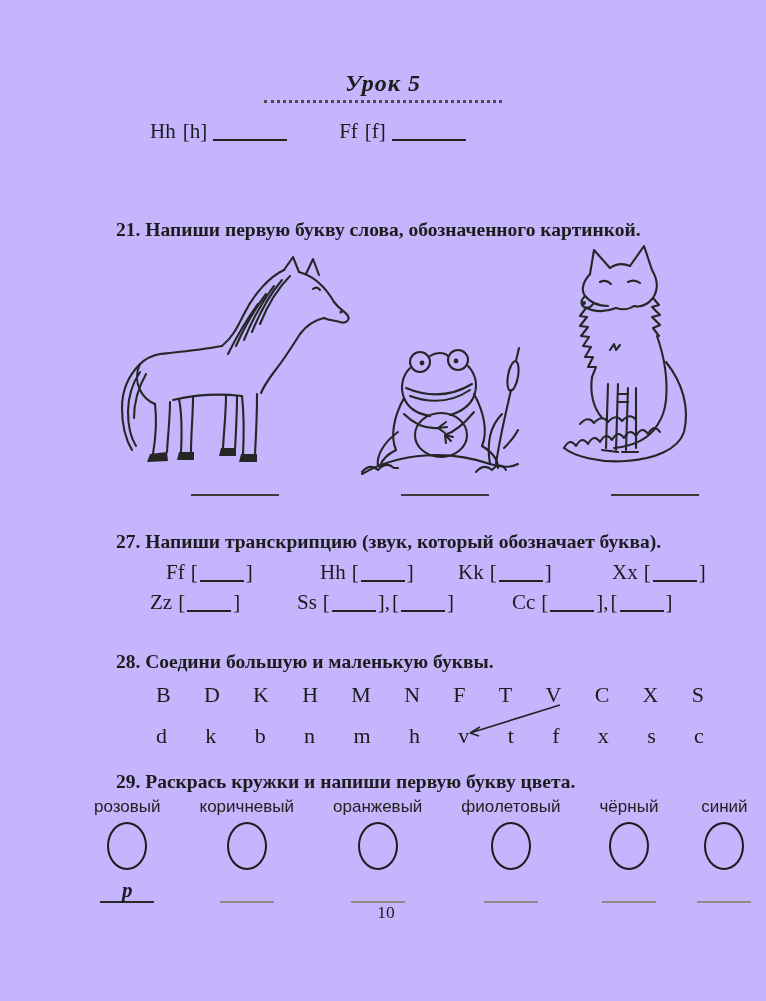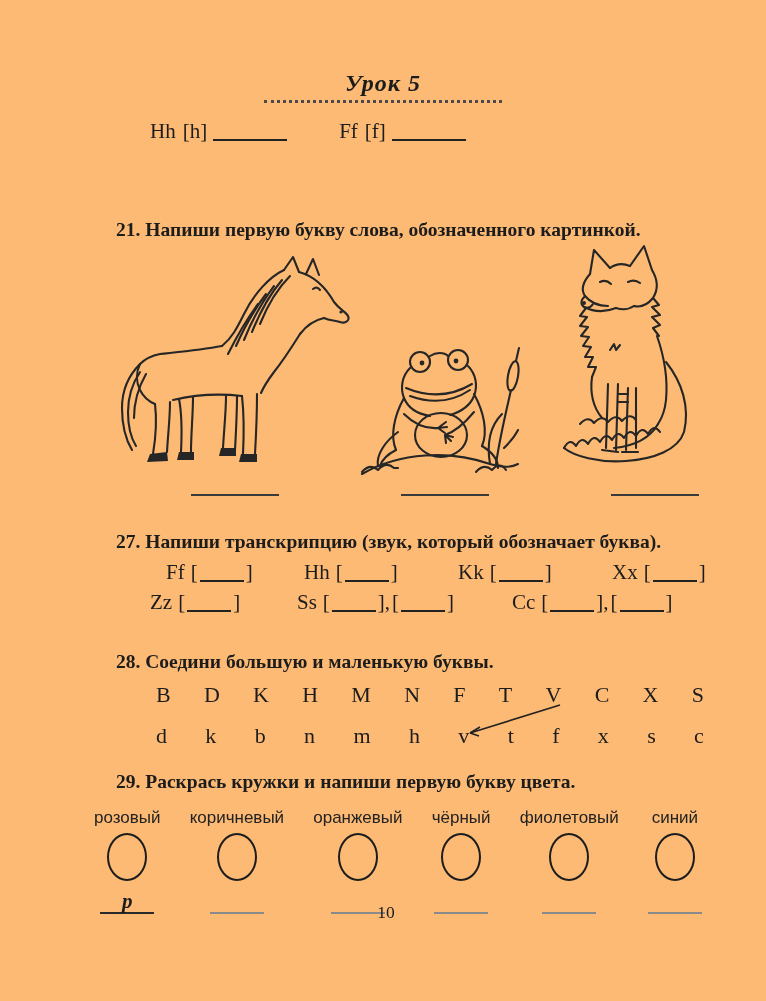--- a/index.html
+++ b/index.html
@@ -1,16 +1,16 @@
 <!DOCTYPE html>
 <html><head>
 <meta charset="utf-8">
 <style>
   html,body{margin:0;padding:0;background:#e8e8e8;}
-  .page{position:relative;width:766px;height:1001px;background:#fdba74;margin:0 auto;
+  .page{position:relative;width:766px;height:1001px;background:#c4b5fd;margin:0 auto;
         font-family:"Liberation Serif",serif;color:#1c1c1c;overflow:hidden;}
 
   
   .title-wrap{position:absolute;top:70px;left:0;right:0;text-align:center;}
   .lesson-title{font-size:24px;font-weight:700;font-style:italic;letter-spacing:1px;}
   .dotline{width:238px;margin:3px auto 0;border-bottom:3px dotted #4a4a4a;height:0;}
 
   
   .heading{font-size:19.5px;font-weight:700;line-height:1.45;text-indent:24px;}
 
@@ -36,21 +36,21 @@
   .brk{letter-spacing:0;margin-left:6px;}
   .brk2{margin-left:2px;}
 
   .ex28{top:648px;}
   .letters{position:relative;margin:7px 0 0 64px;width:548px;}
   .lrow{display:flex;justify-content:space-between;font-size:22px;line-height:1.1;}
   .lrow.low{margin-top:17px;}
   .arrow-overlay{position:absolute;left:0;top:0;width:548px;height:78px;pointer-events:none;}
 
   .ex29{top:768px;}
-  .cols29{display:flex;justify-content:space-between;margin-top:12px;padding:0 2px;}
+  .cols29{display:flex;justify-content:space-between;margin-top:1px;padding:0 2px;gap:39px;}
   .col29{display:flex;flex-direction:column;align-items:center;}
   .clabel{font-family:"Liberation Sans",sans-serif;font-size:17px;color:#222;}
   .circle{width:36px;height:44px;border:2.5px solid #1d1d1d;border-radius:50%;margin-top:5px;}
   .ansline{display:block;width:54px;height:22px;line-height:23px;border-bottom:2px solid #8a8a8a;
            text-align:center;margin-top:9px;font-size:21px;font-style:italic;font-weight:700;}
   .col29:first-child .ansline{border-color:#2a2a2a;}
 
   .pagenum{position:absolute;top:902px;left:6px;right:0;text-align:center;font-size:17.5px;}
 
   svg.draw{stroke:#262626;fill:none;stroke-width:2.1;stroke-linecap:round;stroke-linejoin:round;}
@@ -172,21 +172,21 @@
 
     <span class="pline pl1"></span>
     <span class="pline pl2"></span>
     <span class="pline pl3"></span>
   </div>
 
   <div class="ex ex27">
     <div class="heading">27. Напиши транскрипцию (звук, который обозначает буква).</div>
     <div class="rows27">
       <span class="tri r1" style="left:74px"><span>Ff</span><span class="brk">[</span><span class="bb"></span><span>]</span></span>
-      <span class="tri r1" style="left:212px"><span>Hh</span><span class="brk">[</span><span class="bb"></span><span>]</span></span>
+      <span class="tri r1" style="left:228px"><span>Hh</span><span class="brk">[</span><span class="bb"></span><span>]</span></span>
       <span class="tri r1" style="left:366px"><span>Kk</span><span class="brk">[</span><span class="bb"></span><span>]</span></span>
       <span class="tri r1" style="left:520px"><span>Xx</span><span class="brk">[</span><span class="bb"></span><span>]</span></span>
 
       <span class="tri r2" style="left:58px"><span>Zz</span><span class="brk">[</span><span class="bb"></span><span>]</span></span>
       <span class="tri r2" style="left:205px"><span>Ss</span><span class="brk">[</span><span class="bb"></span><span>]</span><span>,</span><span class="brk brk2">[</span><span class="bb"></span><span>]</span></span>
       <span class="tri r2" style="left:420px"><span>Cc</span><span class="brk">[</span><span class="bb"></span><span>]</span><span>,</span><span class="brk brk2">[</span><span class="bb"></span><span>]</span></span>
     </div>
   </div>
 
   <div class="ex ex28">
@@ -239,26 +239,26 @@
         <span class="clabel">коричневый</span>
         <span class="circle"></span>
         <span class="ansline"></span>
       </div>
       <div class="col29">
         <span class="clabel">оранжевый</span>
         <span class="circle"></span>
         <span class="ansline"></span>
       </div>
       <div class="col29">
+        <span class="clabel">фиолетовый</span>
+        <span class="circle"></span>
+        <span class="ansline"></span>
+      </div>
+      <div class="col29">
         <span class="clabel">чёрный</span>
-        <span class="circle"></span>
-        <span class="ansline"></span>
-      </div>
-      <div class="col29">
-        <span class="clabel">фиолетовый</span>
         <span class="circle"></span>
         <span class="ansline"></span>
       </div>
       <div class="col29">
         <span class="clabel">синий</span>
         <span class="circle"></span>
         <span class="ansline"></span>
       </div>
     </div>
   </div>

